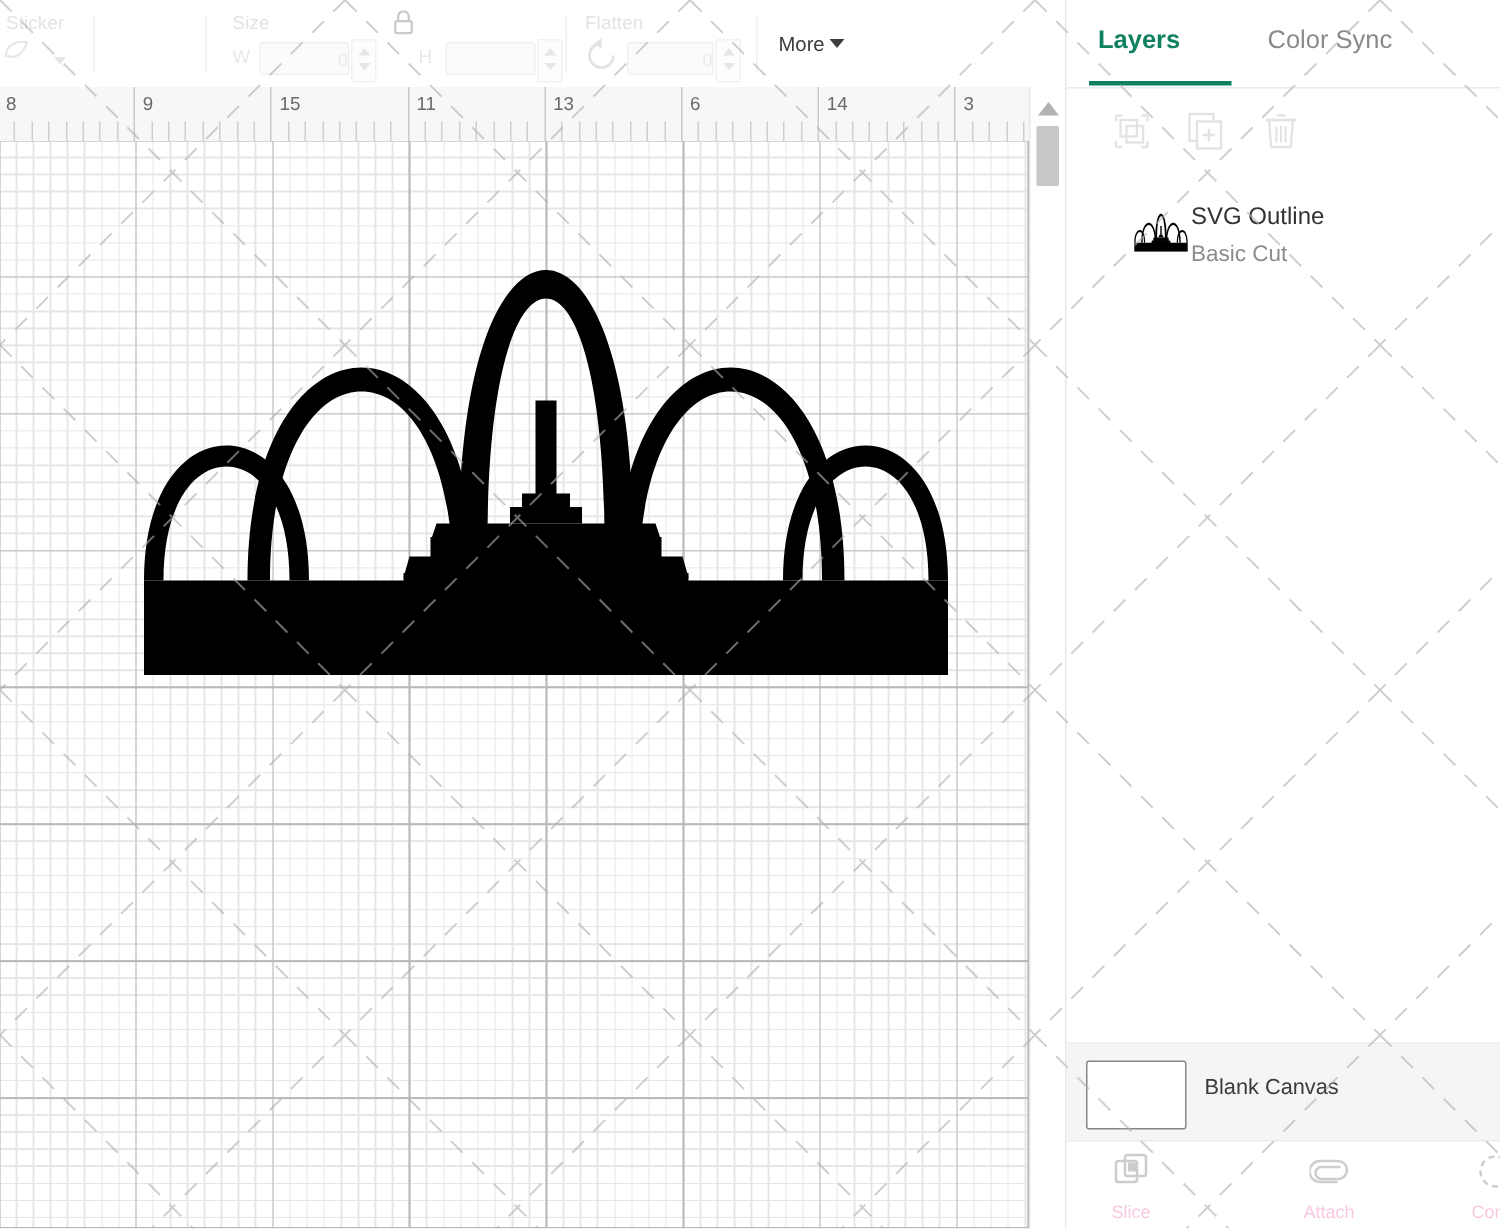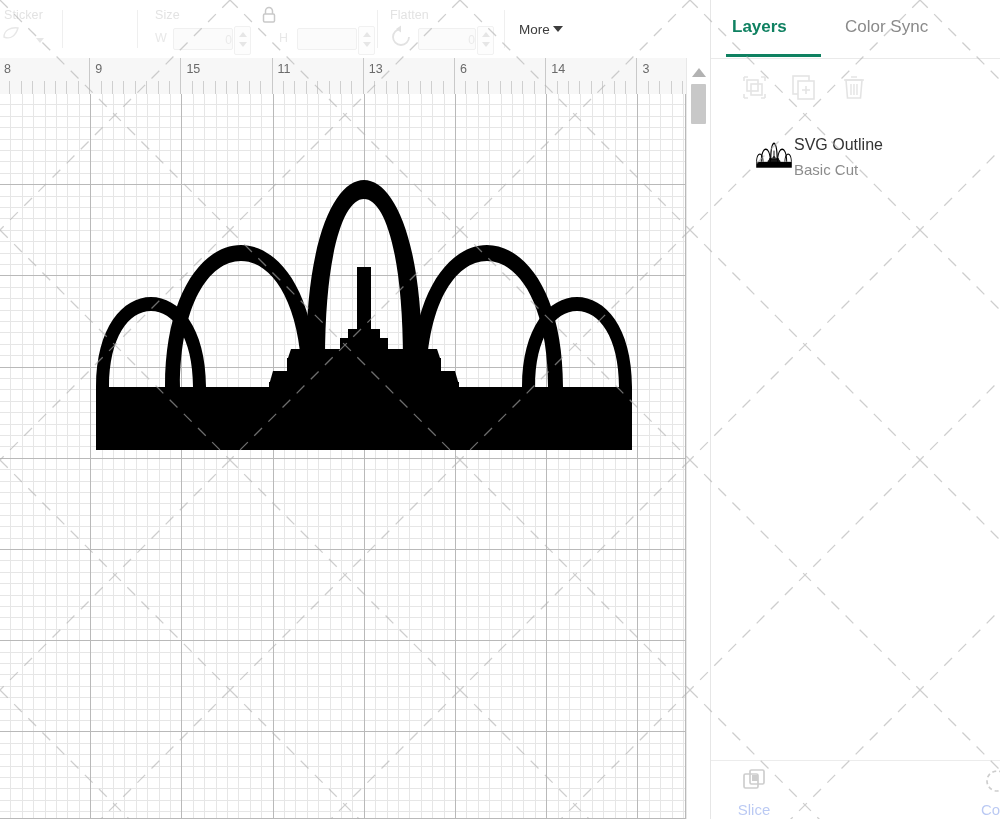--- a/index.html
+++ b/index.html
@@ -314,22 +314,22 @@
     position: absolute;
     left: 50%;
     transform: translateX(-50%);
     top: 7px;
     width: 26px; height: 26px;
   }
   .bt-label {
     position: absolute;
     left: 0; right: 0;
     top: 40px;
-    font-size: 15px;
-    color: #1d4ed8;
+    font-size: 12px;
+    color: #ec4899;
     white-space: nowrap;
   }
   .bt-caret {
     position: absolute;
     top: 19px;
     width: 0; height: 0;
     border-left: 5px solid transparent;
     border-right: 5px solid transparent;
     border-top: 6px solid #5d5d5d;
   }
@@ -578,35 +578,48 @@
               <rect x="176" y="207" width="190" height="10"></rect>
               <rect x="3" y="212" width="536" height="63"></rect>
             </g>
           </svg>
         </div>
         <div class="layer-title">SVG Outline</div>
         <div class="layer-sub">Basic Cut</div>
       </div>
     </div>
 
+    <div id="canvas-row">
+      <div id="canvas-swatch"></div>
+      <div id="canvas-row-label">Blank Canvas</div>
+    </div>
 
     <div id="bottom-toolbar">
 
       <div class="bt-item" style="left:14px;width:58px;">
         <div class="bt-icon">
           <svg viewBox="0 0 26 26" width="26" height="26">
             <rect x="3" y="6" width="14" height="14" rx="1.5" fill="none" stroke="#5d5d5d" stroke-width="1.7"></rect>
             <rect x="9" y="2" width="14" height="14" rx="1.5" fill="none" stroke="#5d5d5d" stroke-width="1.7"></rect>
             <path d="M11 7 h6 v6 h-6 Z" fill="#5d5d5d"></path>
           </svg>
         </div>
         <div class="bt-label">Slice</div>
       </div>
 
 
+      <div class="bt-item" style="left:144px;width:62px;">
+        <div class="bt-icon">
+          <svg viewBox="0 0 26 26" width="26" height="26">
+            <path d="M20 10 H8 a4 4 0 0 0 0 8 h11 a6 6 0 0 0 0 -12 H7
+                     a7 7 0 0 0 0 14 h11" fill="none" stroke="#5d5d5d" stroke-width="1.7" stroke-linecap="round"></path>
+          </svg>
+        </div>
+        <div class="bt-label">Attach</div>
+      </div>
 
 
       <div class="bt-item" style="left:268px;width:48px;text-align:left;">
         <div class="bt-icon" style="left:18px;">
           <svg viewBox="0 0 26 26" width="26" height="26">
             <circle cx="13" cy="13" r="10" fill="none" stroke="#5d5d5d" stroke-width="1.7" stroke-dasharray="4 3"></circle>
           </svg>
         </div>
         <div class="bt-label" style="left:2px;text-align:left;">Cont</div>
       </div>

